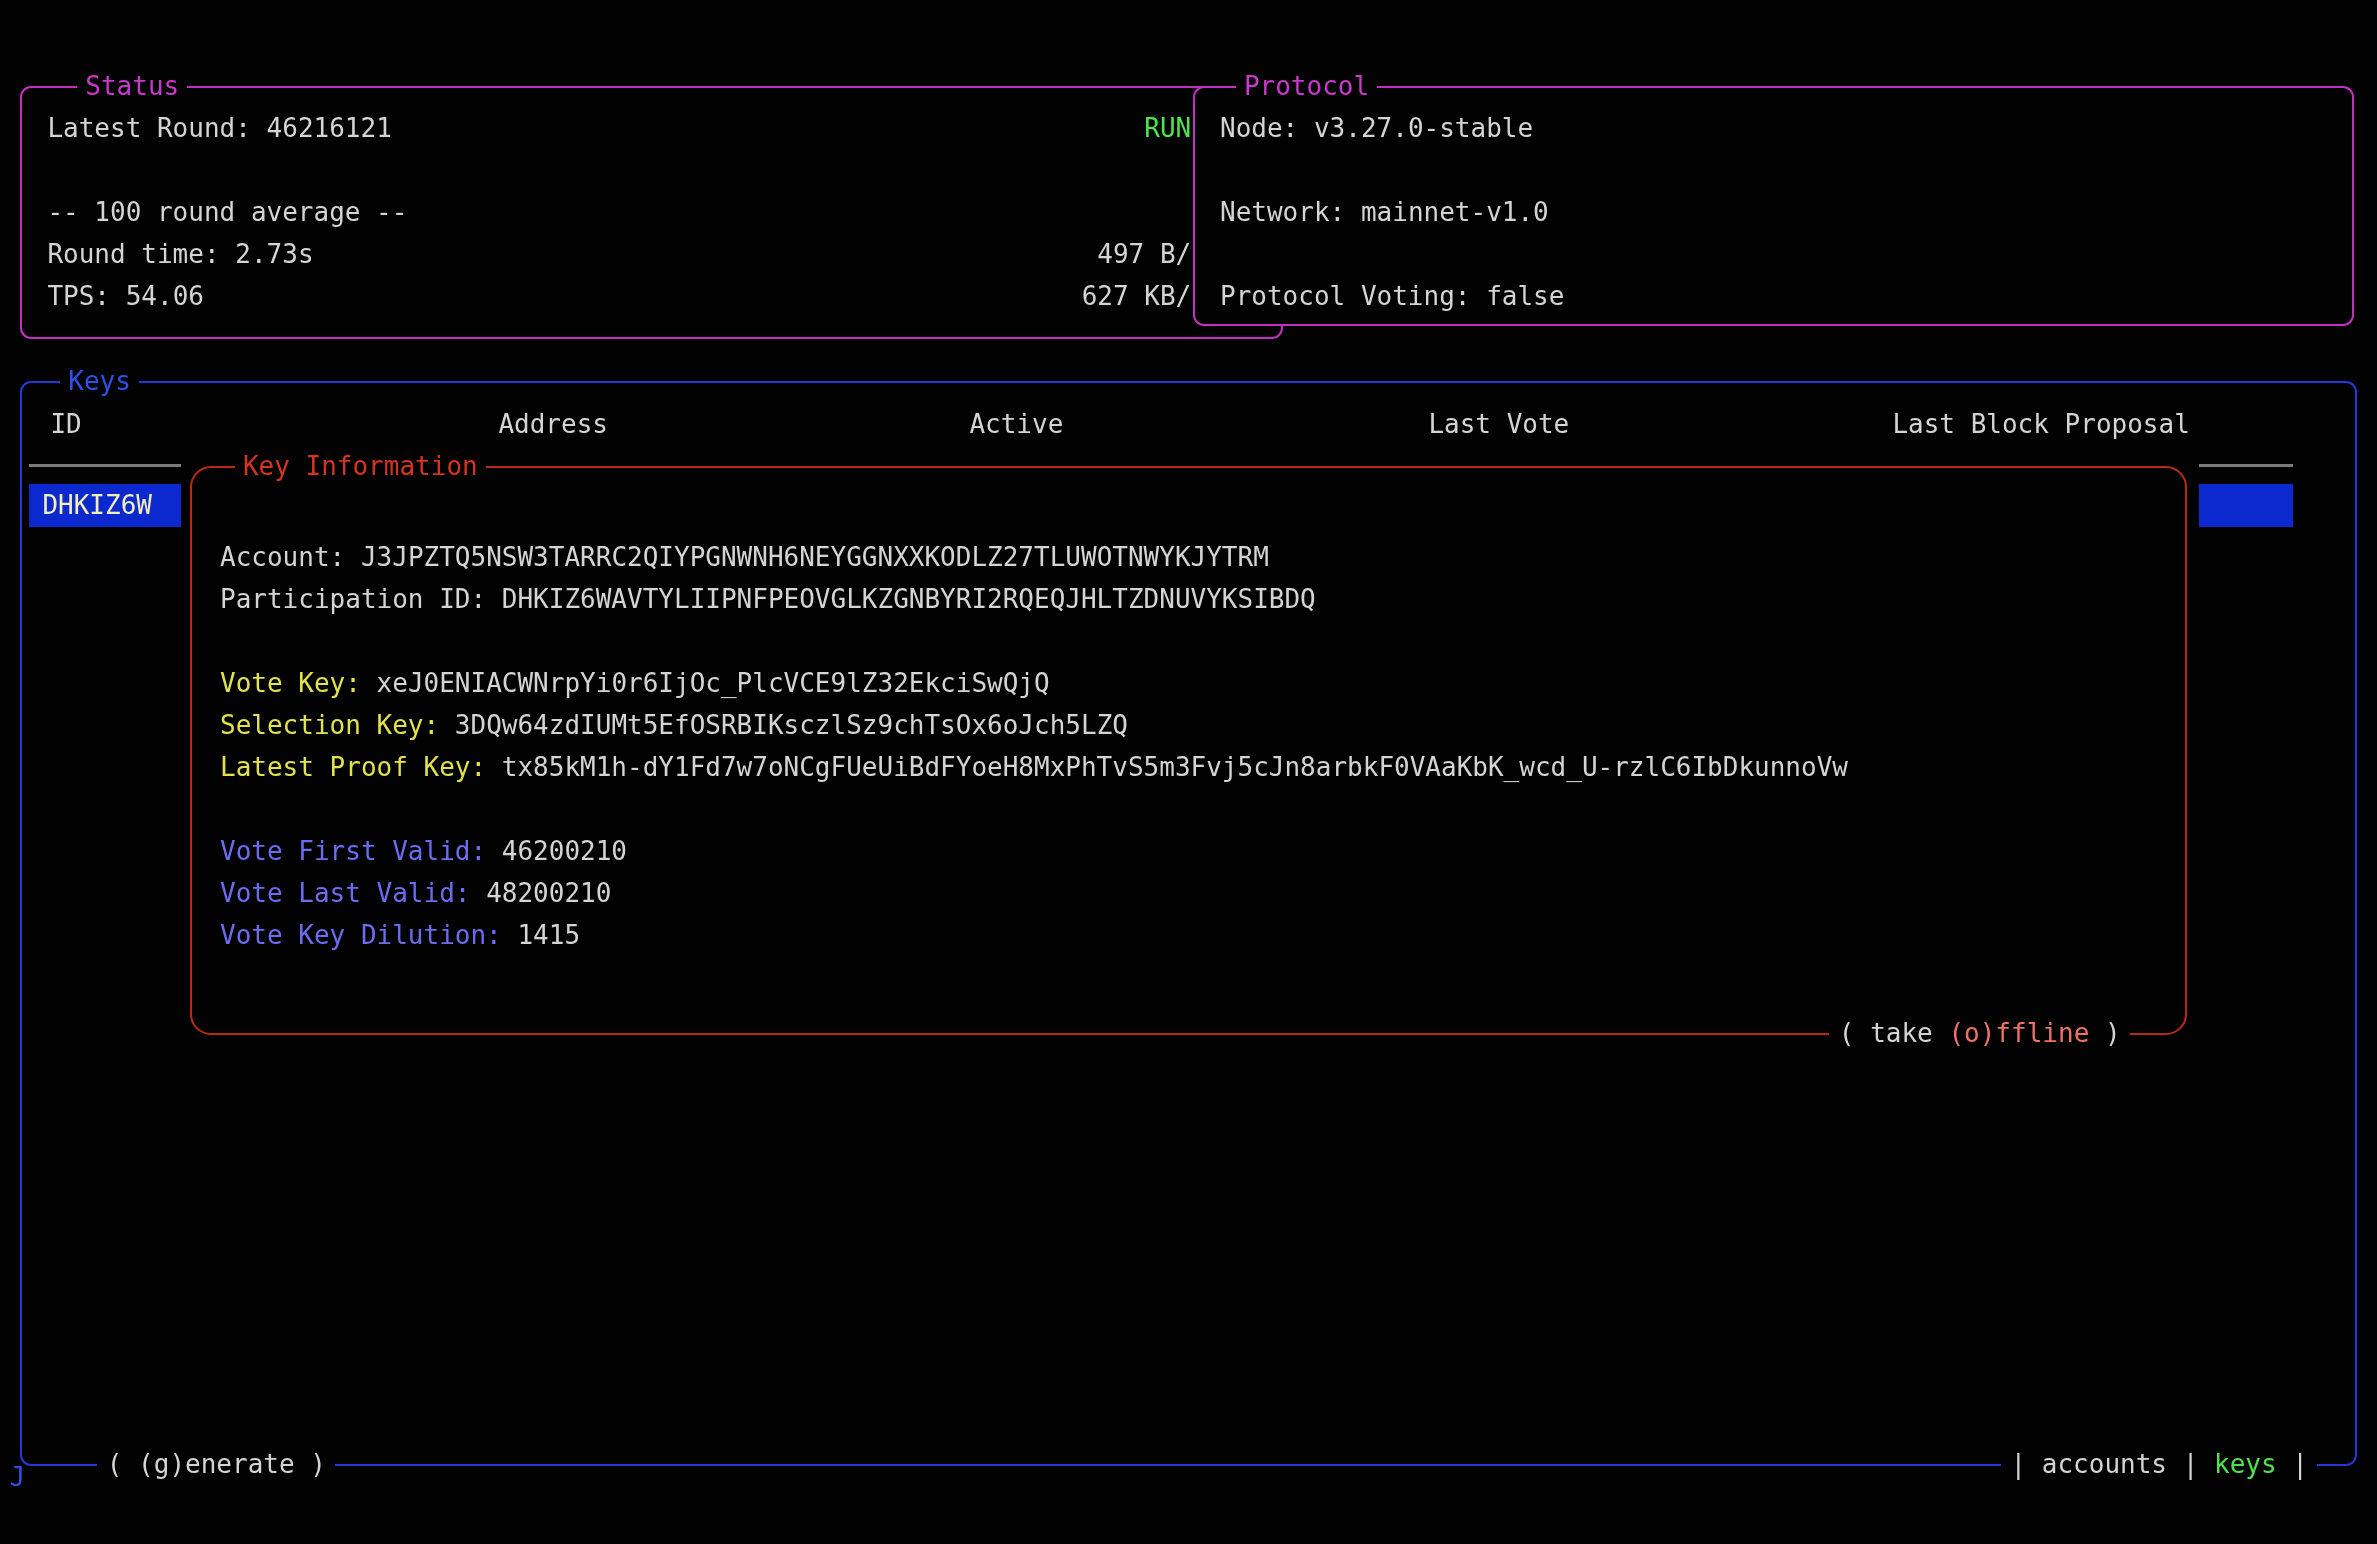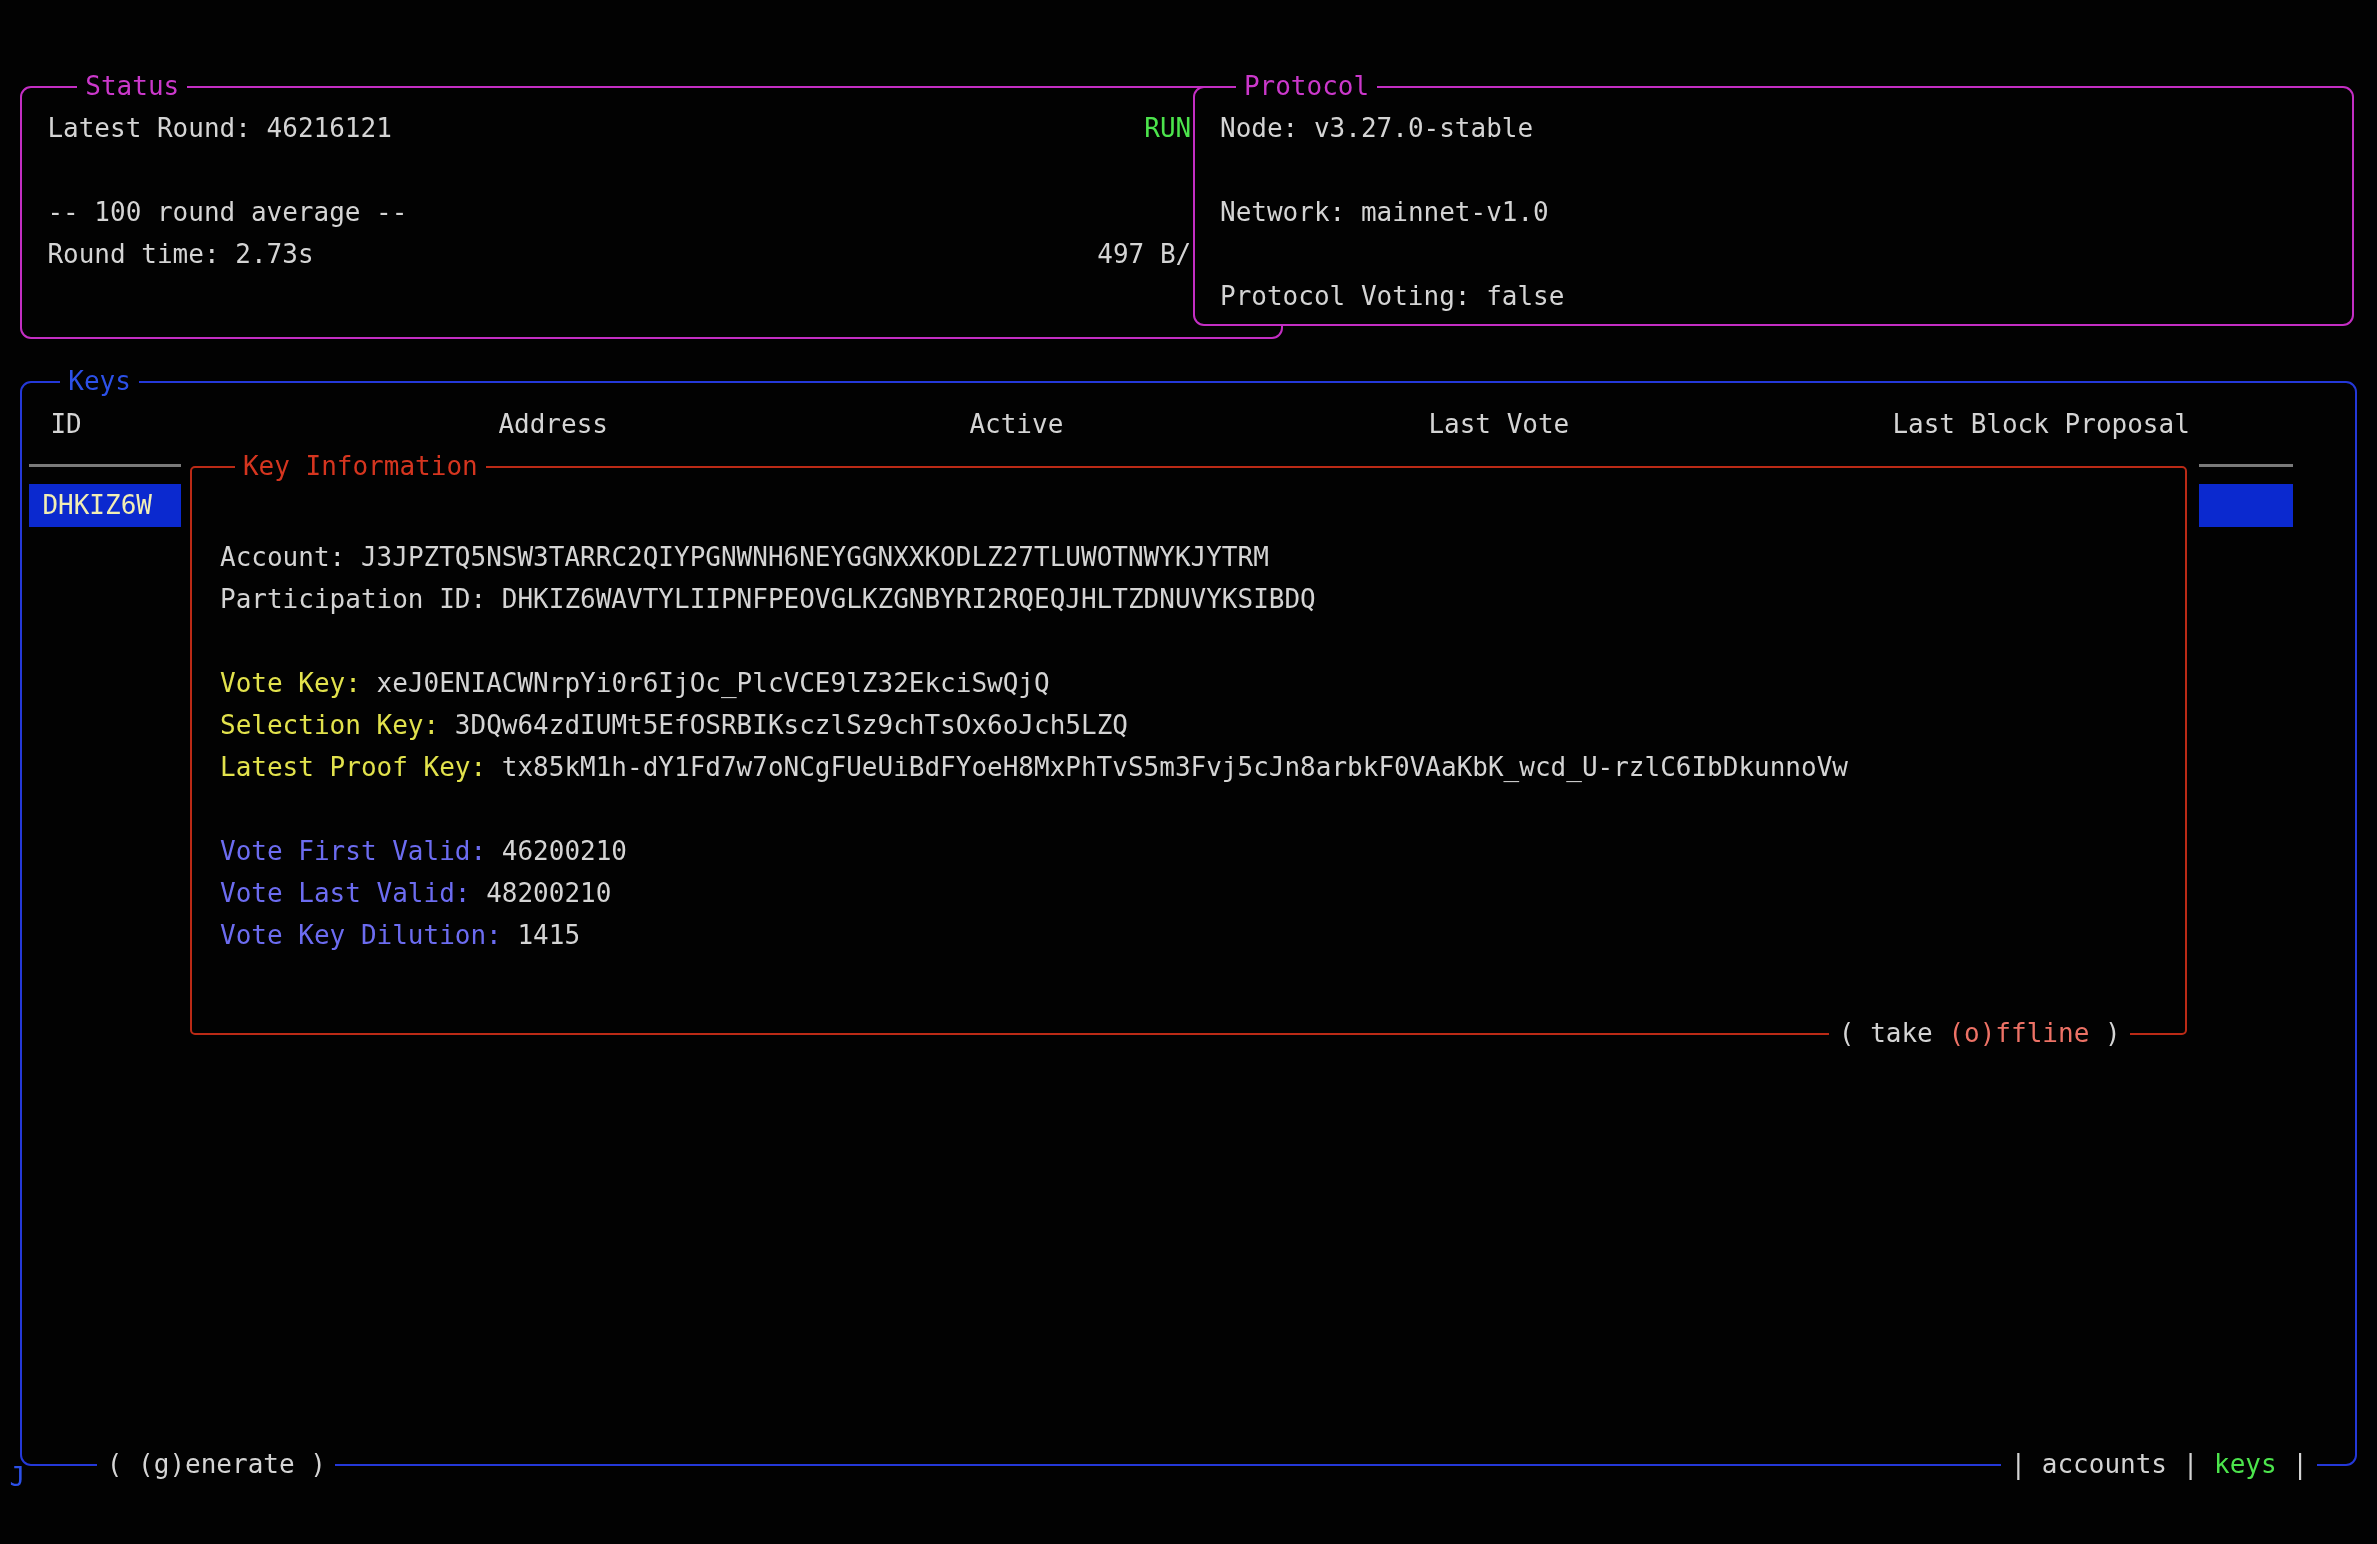--- a/index.html
+++ b/index.html
@@ -29,21 +29,21 @@
   .tline .lhs, .tline .rhs { white-space:pre; }
   .vgap { margin-left:15.7px; }
   
   .thead-cell { position:absolute; top:19.7px; white-space:pre; color:#d4d4d4; }
   .sep-seg { position:absolute; top:81px; height:3.1px; background:#7a7a7a; }
   .row-seg { position:absolute; top:101px; height:43px; background:#0b29cf; }
   .row-id  { color:#f2eeb4; padding-left:13px; line-height:43px; white-space:pre; }
   
   .modal {
     position:absolute; left:190px; top:466px; width:1997px; height:569px;
-    border:2.4px solid #bb2a16; border-radius:5px; background:#020202;
+    border:2.4px solid #bb2a16; border-radius:21px; background:#020202;
   }
   .modal-content { padding:68px 0 0 28px; }
   .mline { height:42px; white-space:pre; }
   .blankline { height:42px; }
   .edge-label {
     position:absolute; background:#020202; padding:0 9.4px;
     line-height:42px; white-space:pre;
   }
   .btn-offline  { bottom:-21px; right:55px; }
   .btn-generate { bottom:-21px; left:75px; }
@@ -60,20 +60,24 @@
       <span class="lhs"><span>Latest Round:</span><span class="vgap">46216121</span></span>
       <span class="rhs t-green">RUNNING</span>
     </div>
     <div class="tline"></div>
     <div class="tline">
       <span class="lhs">-- 100 round average --</span>
     </div>
     <div class="tline">
       <span class="lhs"><span>Round time:</span><span class="vgap">2.73s</span></span>
       <span class="rhs"><span>497 B/s</span><span class="vgap t-green">TX</span></span>
+    </div>
+    <div class="tline">
+      <span class="lhs"><span>TPS:</span><span class="vgap">54.06</span></span>
+      <span class="rhs"><span>627 KB/s</span><span class="vgap t-green">RX</span></span>
     </div>
   </div>
 </div>
 
 <div class="panel panel-protocol">
   <span class="panel-title t-magenta" style="left:41px;">Protocol</span>
   <div class="pad-content">
     <div class="tline">
       <span class="lhs"><span>Node:</span><span class="vgap">v3.27.0-stable</span></span>
     </div>

